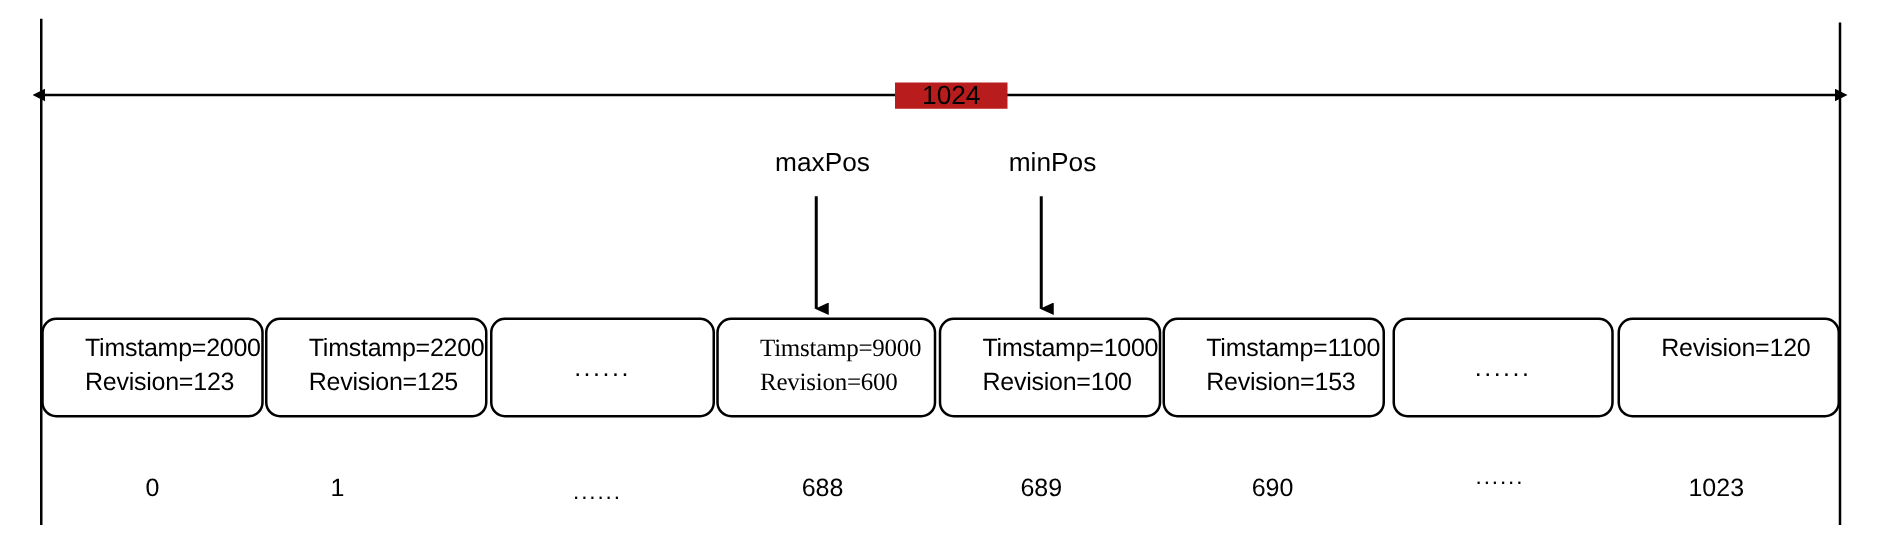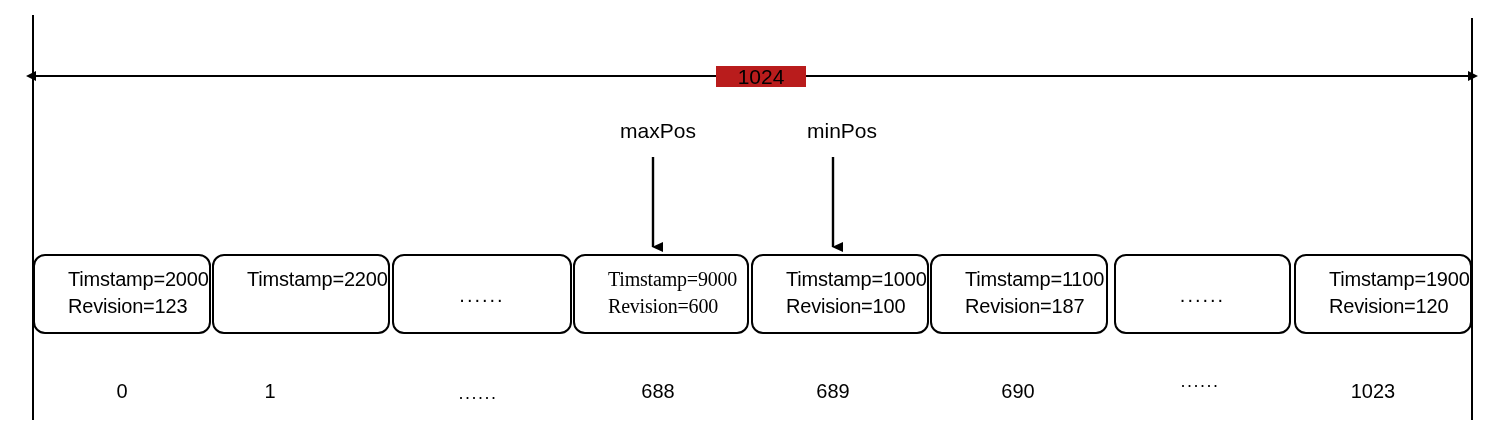--- a/index.html
+++ b/index.html
@@ -130,49 +130,49 @@
   <div id="cells">
       <div class="cell" style="left: 33px; width: 178px;">
         <div class="cell-text">
           <div>Timstamp=2000</div>
           <div>Revision=123</div>
         </div>
       </div>
       <div class="cell" style="left: 212px; width: 178px;">
         <div class="cell-text">
           <div>Timstamp=2200</div>
+          <div>Revision=125</div>
         </div>
       </div>
       <div class="cell" style="left: 392px; width: 180px;">
         <div class="cell-ellipsis">......</div>
       </div>
       <div class="cell" style="left: 573px; width: 176px; font-family: Liberation Serif, serif;">
         <div class="cell-text">
           <div>Timstamp=9000</div>
           <div>Revision=600</div>
         </div>
       </div>
       <div class="cell" style="left: 751px; width: 178px; padding-left: 39px;">
         <div class="cell-text">
           <div>Timstamp=1000</div>
           <div>Revision=100</div>
         </div>
       </div>
       <div class="cell" style="left: 930px; width: 178px;">
         <div class="cell-text">
           <div>Timstamp=1100</div>
-          <div>Revision=187</div>
+          <div>Revision=153</div>
         </div>
       </div>
       <div class="cell" style="left: 1114px; width: 177px;">
         <div class="cell-ellipsis">......</div>
       </div>
       <div class="cell" style="left: 1294px; width: 178px;">
         <div class="cell-text">
-          <div>Timstamp=1900</div>
           <div>Revision=120</div>
         </div>
       </div>
     </div>
 
   <div id="indices">
       <div class="idx-label" style="left: 62px; top: 381px; width: 120px;">0</div>
       <div class="idx-label" style="left: 210px; top: 381px; width: 120px;">1</div>
       <div class="idx-ellipsis" style="left: 418px; top: 384px; width: 120px;">......</div>
       <div class="idx-label" style="left: 598px; top: 381px; width: 120px;">688</div>

